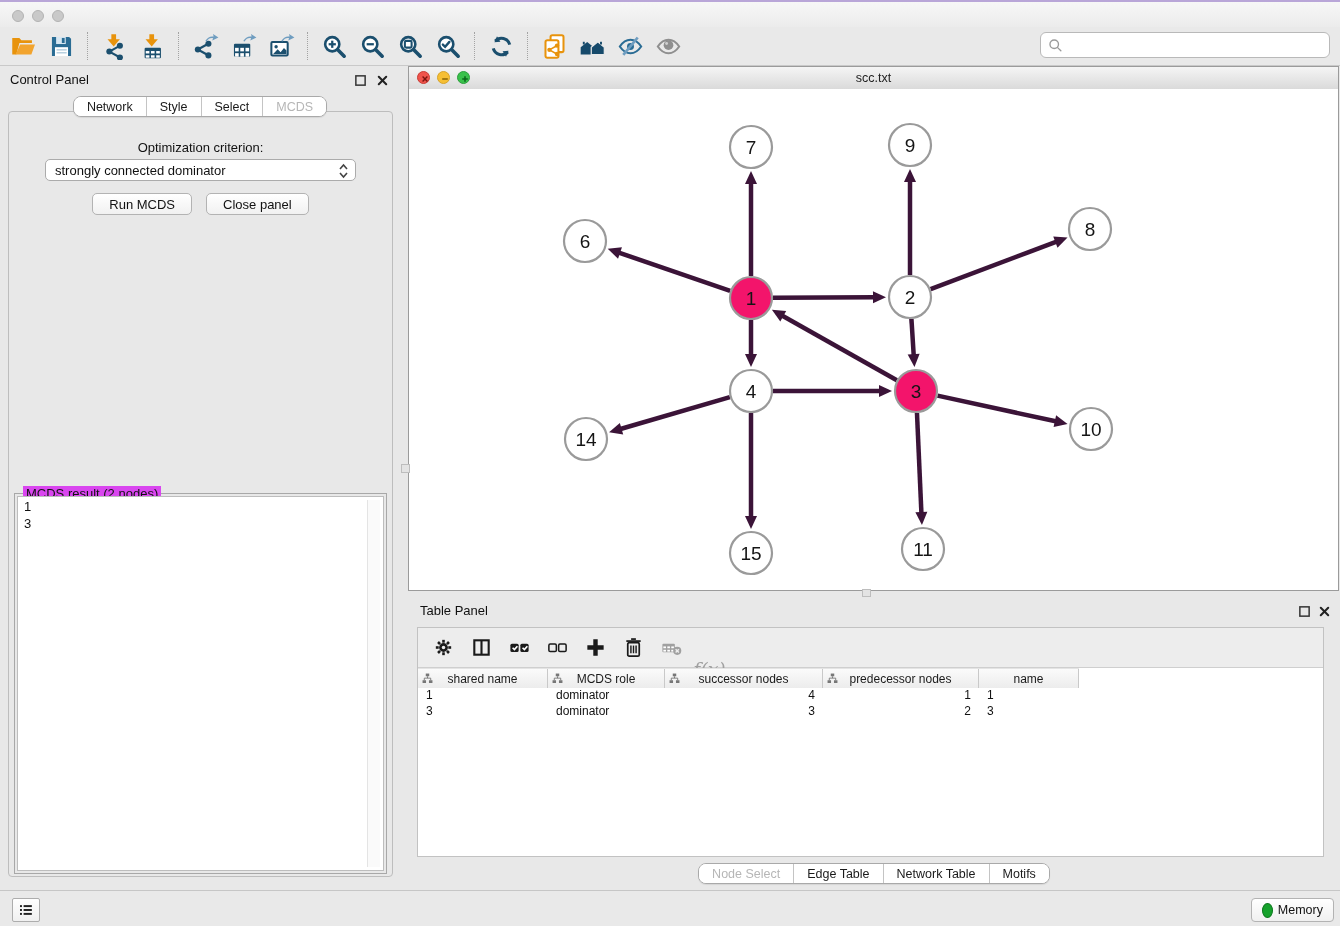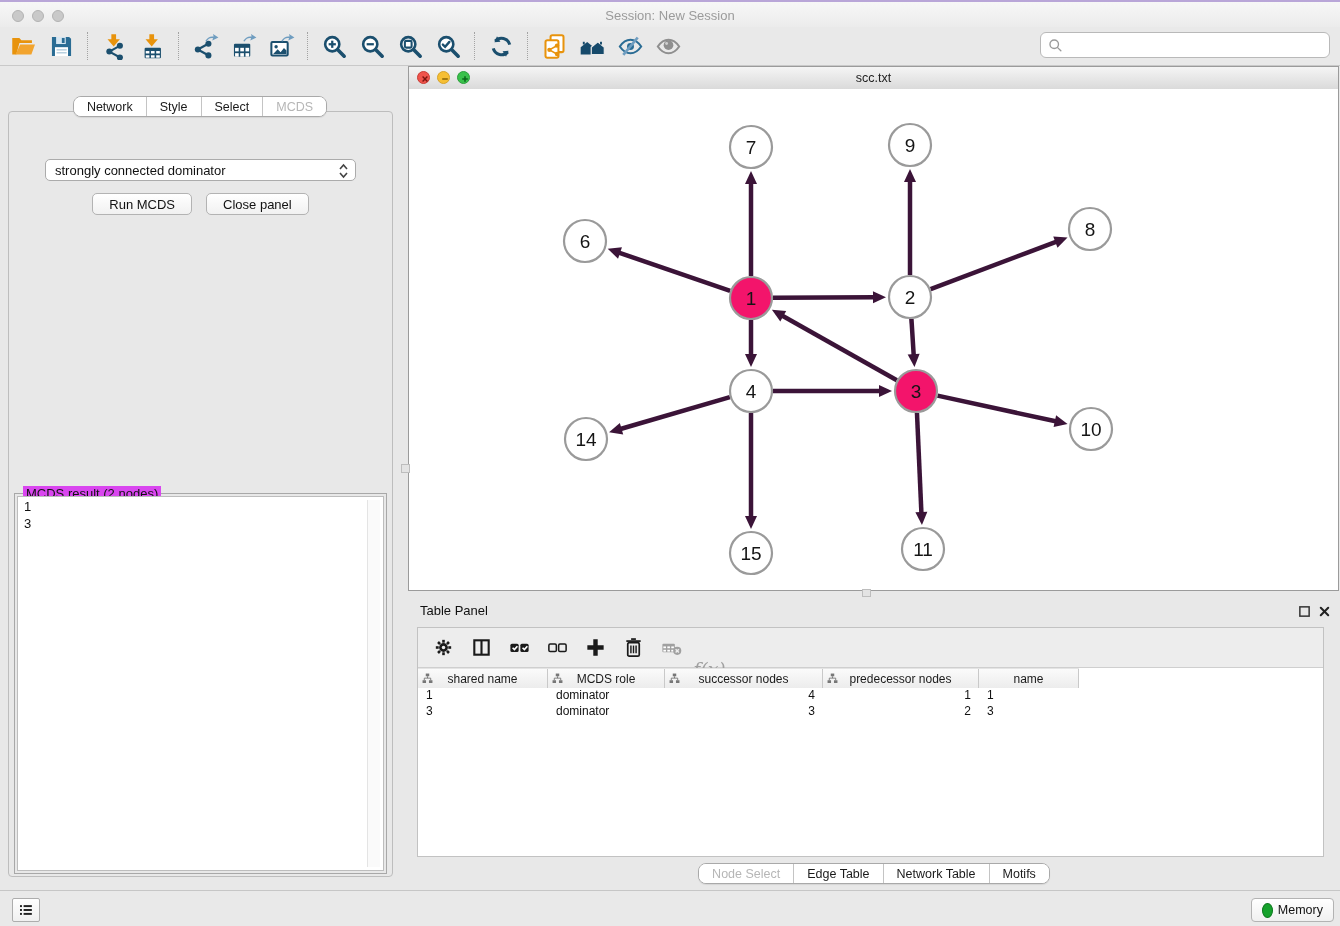--- a/index.html
+++ b/index.html
@@ -122,21 +122,20 @@
     font-family:inherit;}
   #memory-dot{width:9px;height:13px;border-radius:50%;background:#16a22c;border:1px solid #0d7a1e;}
 </style>
 </head>
 <body>
 
 <div id="titlebar">
   <span class="mac-light" style="left:12px"></span>
   <span class="mac-light" style="left:32px"></span>
   <span class="mac-light" style="left:52px"></span>
-  <div id="win-title">Session: New Session</div>
 </div>
 
 <div id="toolbar">
     <button class="tbtn">
       <svg viewBox="0 0 24 24">
         <path d="M2 4.5h6.3l1.8 2h9.4v2.4H8.4L5.6 19H2z" fill="#e8930c"></path>
         <path d="M9 10.2h13.2l-3.2 8.8H4.9z" fill="#f2a42e"></path>
       </svg>
     </button>
     <button class="tbtn">
@@ -303,30 +302,44 @@
   </div>
 <div id="searchbox">
   <svg viewBox="0 0 20 20">
     <circle cx="8.5" cy="8.5" r="5" fill="none" stroke="#9a9a9a" stroke-width="1.6"></circle>
     <line x1="12.2" y1="12.2" x2="16.3" y2="16.3" stroke="#9a9a9a" stroke-width="1.6" stroke-linecap="round"></line>
   </svg>
   <input type="text" value="" style="">
 </div>
 
 <div id="control-panel">
+  <div class="dock-head">
+    <span class="dock-title">Control Panel</span>
+    <button class="dock-btn" style="right:32px">
+      <svg viewBox="0 0 14 14">
+          <rect x="2" y="2" width="10" height="10" fill="none" stroke="#333" stroke-width="1.6"></rect>
+        </svg>
+    </button>
+    <button class="dock-btn" style="right:10px">
+      <svg viewBox="0 0 14 14">
+          <path d="M3 3l8 8M11 3l-8 8" stroke="#222" stroke-width="2.2" stroke-linecap="round"></path>
+        </svg>
+    </button>
+  </div>
   <div id="cp-tabs-wrap">
       <div class="seg-tabs" id="cp-tabs">
         <div class="seg-tab">Network</div>
         <div class="seg-tab">Style</div>
         <div class="seg-tab">Select</div>
         <div class="seg-tab selected">MCDS</div>
       </div>
     </div>
 
   <div id="cp-content">
+    <div id="opt-label">Optimization criterion:</div>
     <div id="criterion">
       <span>strongly connected dominator</span>
       <span class="stepper">
         <svg width="13" height="18" viewBox="0 0 13 18">
           <path d="M3 7l3.5-4L10 7" fill="none" stroke="#444" stroke-width="1.6"></path>
           <path d="M3 11l3.5 4 3.5-4" fill="none" stroke="#444" stroke-width="1.6"></path>
         </svg>
       </span>
     </div>
     <div class="cp-buttons">

